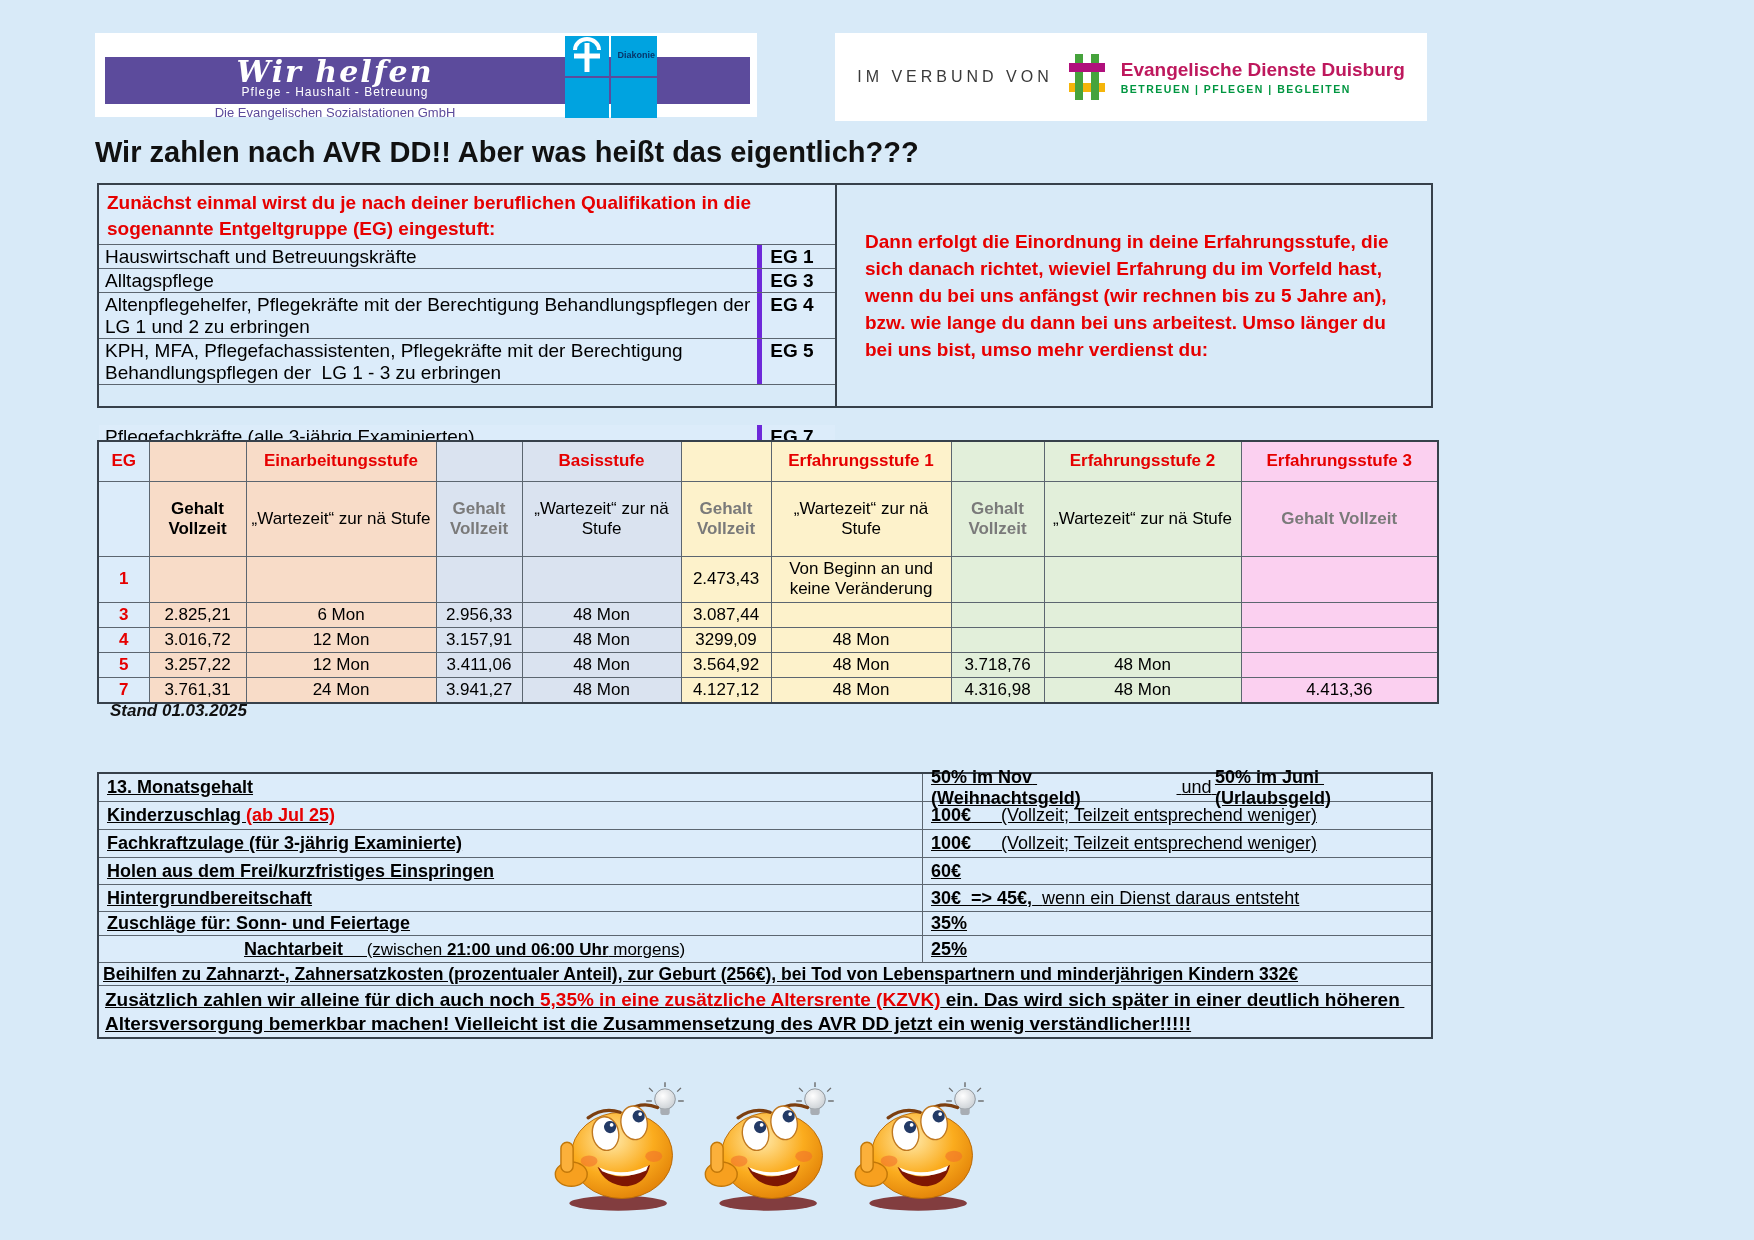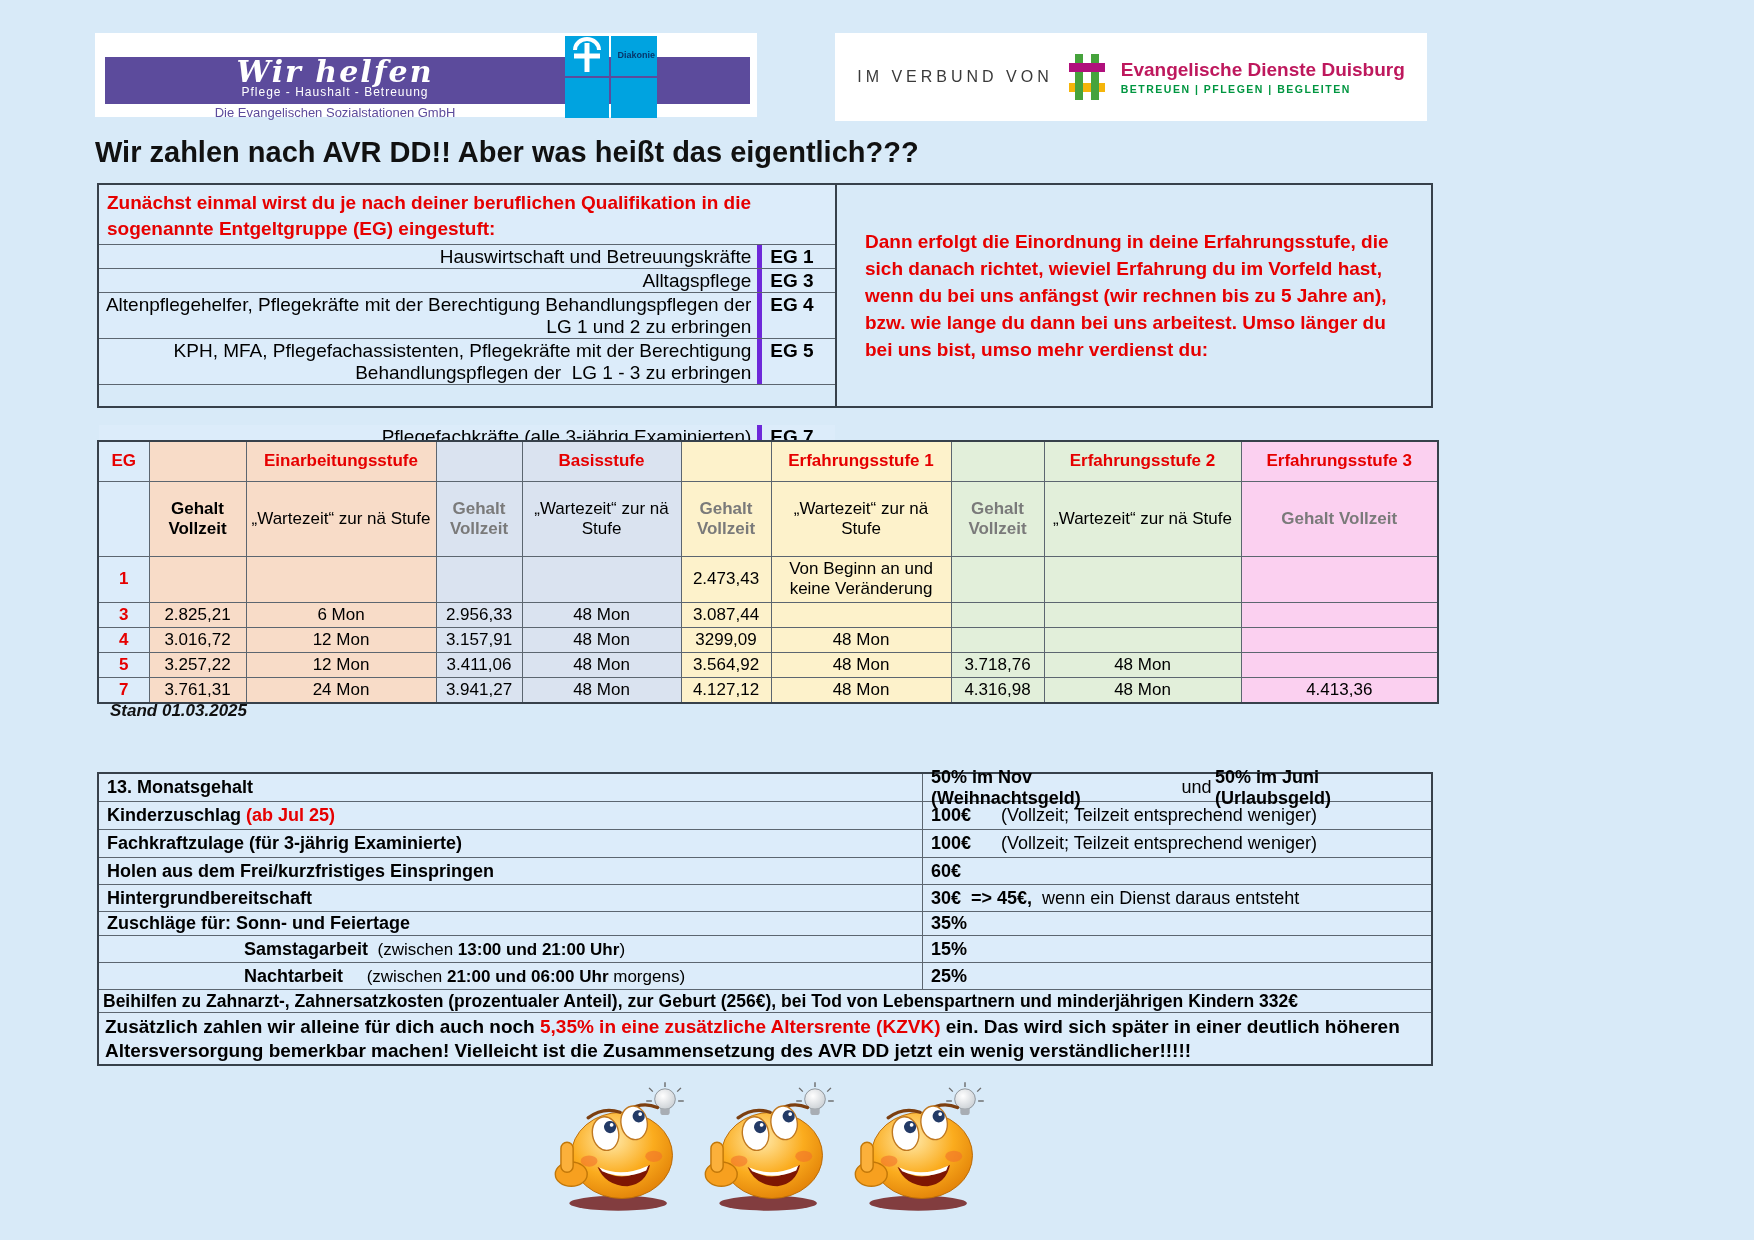--- a/index.html
+++ b/index.html
@@ -28,21 +28,21 @@
   
   .h-title { position:absolute; left:95px; top:136px; font-size:29px; font-weight:bold; color:#111; }
   .h-extras { position:absolute; left:95px; top:729px; font-size:29px; font-weight:bold; color:#111; }
 
   
   .intro { position:absolute; left:97px; top:183px; width:1336px; height:225px; display:flex; border:2px solid #37414b; }
   .intro-left { width:738px; border-right:2px solid #37414b; }
   .intro-head { height:60px; padding:5px 8px; font-size:19px; font-weight:bold; color:#e60000; line-height:26px; border-bottom:1px solid #5c6670; background:#dcecfa; }
   .irow { display:flex; border-bottom:1px solid #5c6670; background:#dcecfa; }
   .irow:last-child { border-bottom:none;margin-top:40px; }
-  .ilabel { width:671px; padding:1px 6px; font-size:19px; line-height:22px; white-space:pre-wrap;text-align:right; }
+  .ilabel { width:671px; padding:1px 6px; font-size:19px; line-height:22px; white-space:pre-wrap; }
   .ieg { width:79px; border-left:5px solid #6d28d9; padding:1px 0 0 8px; font-size:19px; font-weight:bold; }
   .intro-note { flex:1; background:#d8eaf8; display:flex; align-items:center; padding:0 28px; }
   .intro-note div { font-size:19px; font-weight:bold; color:#e60000; line-height:27px; }
 
   
   table.salary { position:absolute; left:97px; top:440px; width:1340px; border-collapse:collapse; table-layout:fixed; border:2px solid #37414b; }
   table.salary td { border:1px solid #5c6670; font-size:17px; text-align:center; vertical-align:middle; padding:2px 3px; }
   td.egc { background:#dcecfa; }
   td.peach { background:#f8dcc8; }
   td.blue { background:#dae3f0; }
@@ -53,21 +53,21 @@
   tr.h2 td { height:75px; }
   .stage { color:#e60000; font-weight:bold; font-size:19px; }
   .ghb { font-weight:bold; color:#000; }
   .ghg { font-weight:bold; color:#7a7a7a; }
   .egnum { color:#e60000; font-weight:bold; font-size:18px; }
   td.cell-left { text-align:left; padding-left:8px; line-height:20px; }
   .stand { position:absolute; left:110px; top:701px; font-size:17px; font-weight:bold; font-style:italic; color:#111; }
 
   
   .extras { position:absolute; left:97px; top:772px; width:1336px; border:2px solid #37414b; background:#dcecfa; }
-  .xrow { display:flex; border-bottom:1px solid #5c6670; align-items:center; }
+  .xrow { display:flex; border-bottom:1px solid #5c6670; align-items:center;text-decoration:underline; }
   .xrow:last-child { border-bottom:none; }
   .xlabel { width:823px; padding-left:8px; font-size:18px; align-self:center; }
   .xlabel.indent { padding-left:145px; }
   .xval { flex:1; border-left:1px solid #5c6670; padding-left:8px; font-size:18px; align-self:stretch; display:flex; align-items:center; }
   .b { font-weight:bold; }
   .red { color:#e60000; }
   .pre { white-space:pre-wrap; }
   .n17 { font-size:17px; }
   .xfull { padding:1px 4px; font-size:17.5px; font-weight:bold; display:flex; align-items:center; }
   .xfull2 { padding:2px 6px; font-size:19px; font-weight:bold; line-height:24px; display:block; }
@@ -289,26 +289,20 @@
           <span class="pre">  wenn ein Dienst daraus entsteht</span>
         </div>
     </div>
     <div class="xrow" style="height:24px">
       <div class="xlabel"><span class="b pre">Zuschläge für: Sonn- und Feiertage</span></div>
       <div class="xval">
           <span class="b pre">35%</span>
         </div>
     </div>
     <div class="xrow" style="height:27px">
-      <div class="xlabel indent"><span class="b pre">Samstagarbeit</span><span class="pre n17">  (zwischen </span><span class="b pre n17">13:00 und 21:00 Uhr</span><span class="pre n17">)</span></div>
-      <div class="xval">
-          <span class="b pre">15%</span>
-        </div>
-    </div>
-    <div class="xrow" style="height:27px">
       <div class="xlabel indent"><span class="b pre">Nachtarbeit</span><span class="pre n17">     (zwischen </span><span class="b pre n17">21:00 und 06:00 Uhr</span><span class="pre n17"> morgens)</span></div>
       <div class="xval">
           <span class="b pre">25%</span>
         </div>
     </div>
     <div class="xrow xfull" style="height:23px">
       <span class="pre">Beihilfen zu Zahnarzt-, Zahnersatzkosten (prozentualer Anteil), zur Geburt (256€), bei Tod von Lebenspartnern und minderjährigen Kindern 332€</span>
     </div>
     <div class="xrow xfull2" style="height:51px">
       <span class="pre">Zusätzlich zahlen wir alleine für dich auch noch </span><span class="red pre">5,35% in eine zusätzliche Altersrente (KZVK)</span><span class="pre"> ein. Das wird sich später in einer deutlich höheren Altersversorgung bemerkbar machen! Vielleicht ist die Zusammensetzung des AVR DD jetzt ein wenig verständlicher!!!!!</span>

